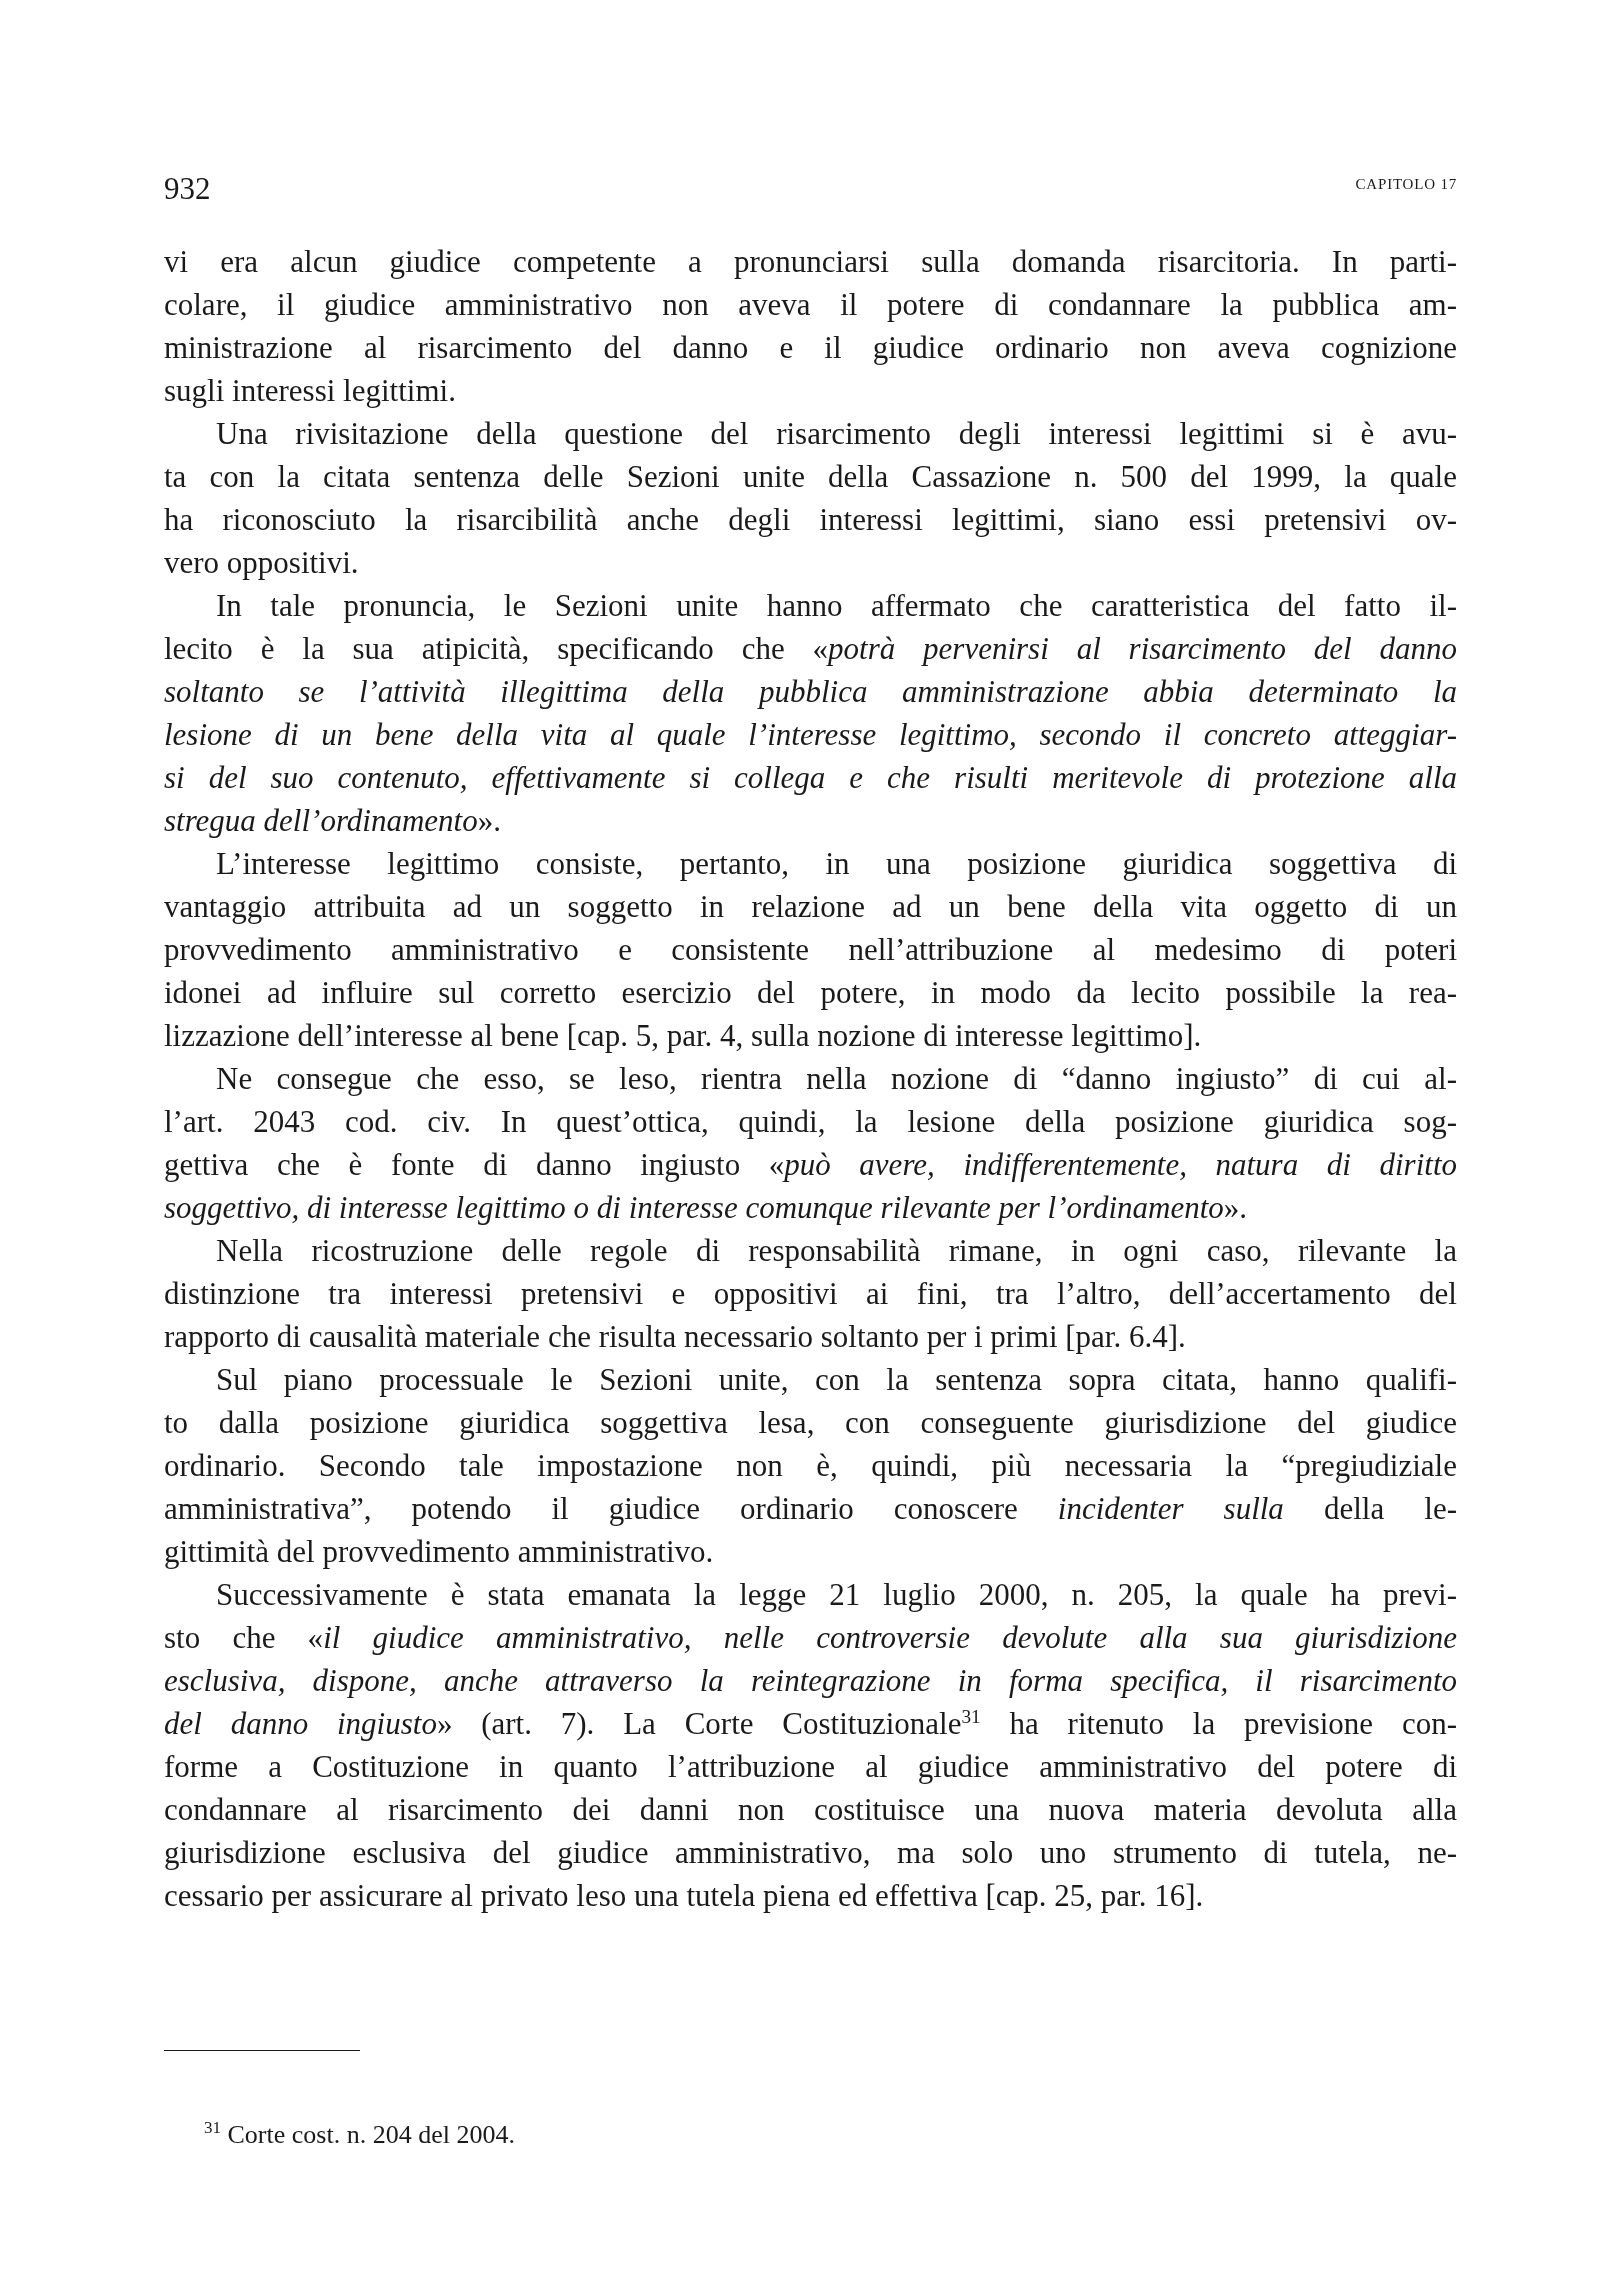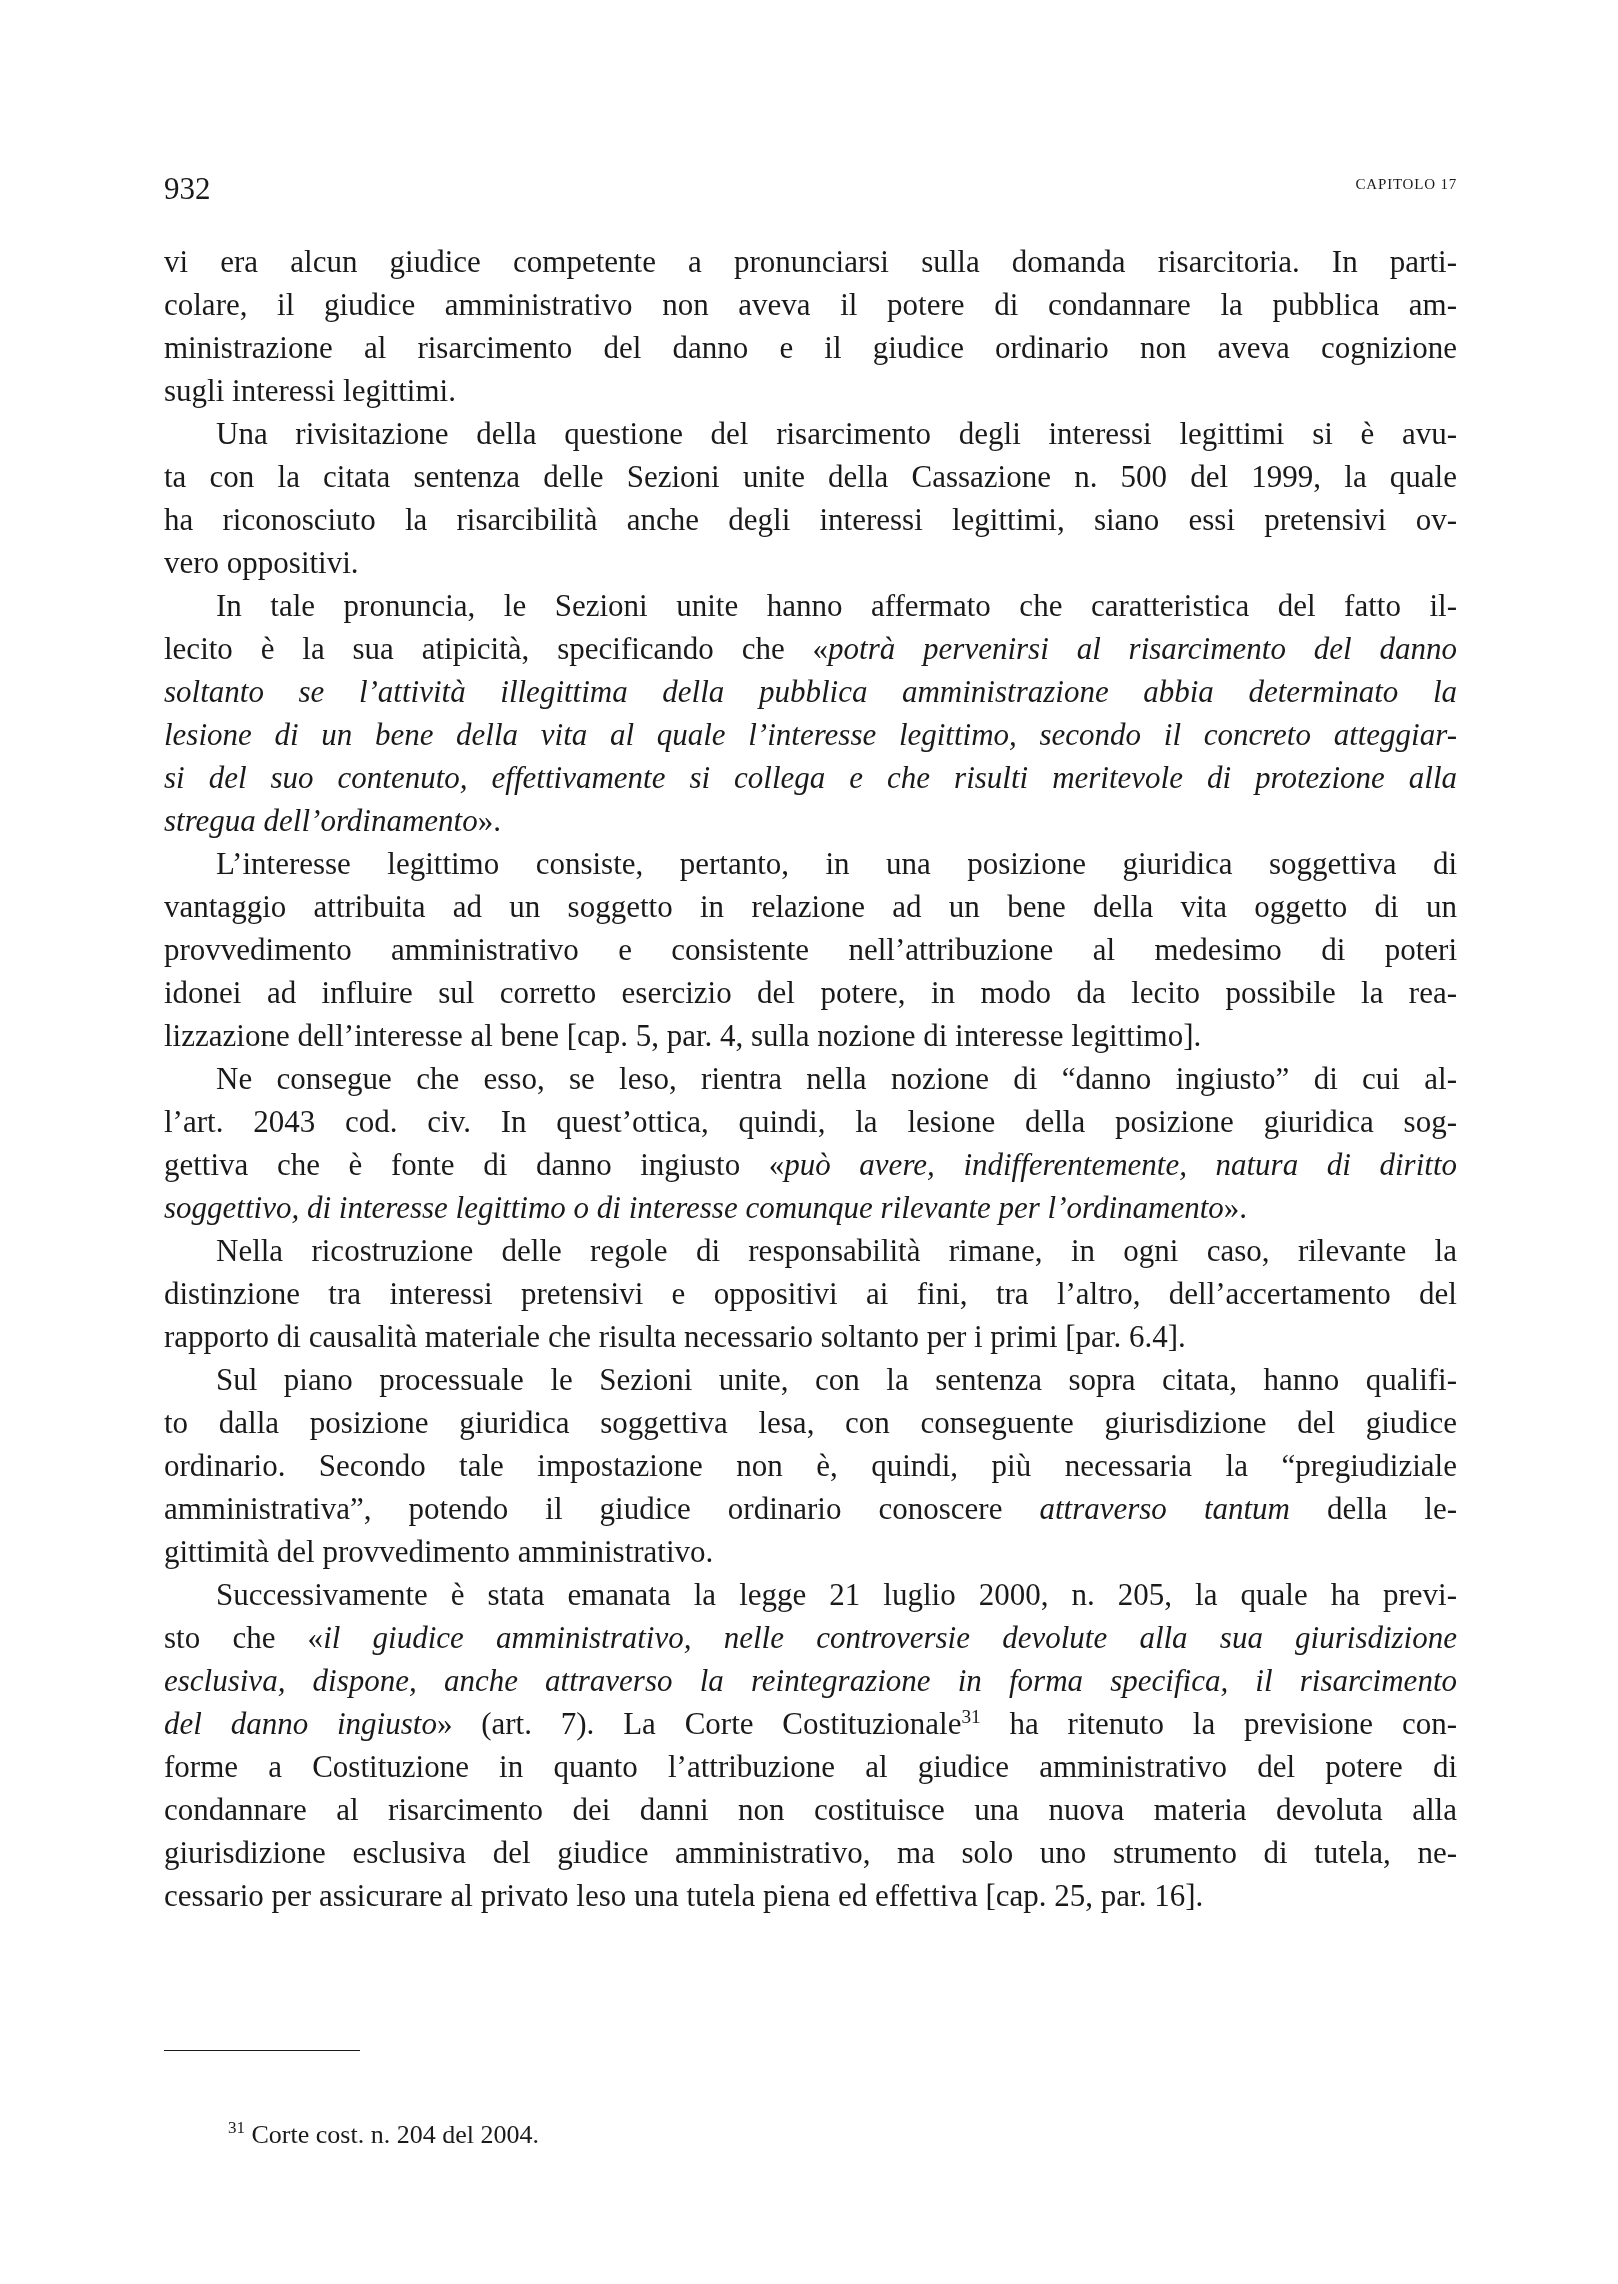--- a/index.html
+++ b/index.html
@@ -12,21 +12,21 @@
   .body-text { position: absolute; top: 232px; left: 164px; width: 1293px; font-size: 31px;
                line-height: 43px; margin-top: 8px; }
   .line { display: block; white-space: nowrap; height: 43px; text-align: justify;
           text-align-last: justify; }
   .line.last { text-align-last: left; }
   .line.indent { padding-left: 52px; }
   .line i, .it { font-style: italic; }
   sup.fnref { font-size: 19.3px; vertical-align: 11.3px; line-height: 0; }
   .footnote-rule { position: absolute; top: 2050px; left: 164px; width: 196px; height: 0;
                    border-top: 1.6px solid #1a1a1a; }
-  .footnote { position: absolute; top: 2120px; left: 228px; font-size: 26px; }
+  .footnote { position: absolute; top: 2120px; left: 204px; font-size: 26px; }
   .footnote sup { font-size: 17px; vertical-align: 9.7px; line-height: 0; }
 </style>
 </head>
 <body>
 
 <div class="page-header">
   <span class="page-number">932</span>
   <span class="running-head">CAPITOLO 17</span>
 </div>
 
@@ -66,21 +66,21 @@
     </div>
     <div>
       <span class="line indent"><span>Nella ricostruzione delle regole di responsabilità rimane, in ogni caso, rilevante la</span></span>
       <span class="line"><span>distinzione tra interessi pretensivi e oppositivi ai fini, tra l’altro, dell’accertamento del</span></span>
       <span class="line last"><span>rapporto di causalità materiale che risulta necessario soltanto per i primi [par. 6.4].</span></span>
     </div>
     <div>
       <span class="line indent"><span>Sul piano processuale le Sezioni unite, con la sentenza sopra citata, hanno qualifi-</span></span>
       <span class="line"><span>to dalla posizione giuridica soggettiva lesa, con conseguente giurisdizione del giudice</span></span>
       <span class="line"><span>ordinario. Secondo tale impostazione non è, quindi, più necessaria la “pregiudiziale</span></span>
-      <span class="line"><span>amministrativa”, potendo il giudice ordinario conoscere </span><i>attraverso tantum</i><span> della le-</span></span>
+      <span class="line"><span>amministrativa”, potendo il giudice ordinario conoscere </span><i>incidenter sulla</i><span> della le-</span></span>
       <span class="line last"><span>gittimità del provvedimento amministrativo.</span></span>
     </div>
     <div>
       <span class="line indent"><span>Successivamente è stata emanata la legge 21 luglio 2000, n. 205, la quale ha previ-</span></span>
       <span class="line"><span>sto che «</span><i>il giudice amministrativo, nelle controversie devolute alla sua giurisdizione</i></span>
       <span class="line"><i>esclusiva, dispone, anche attraverso la reintegrazione in forma specifica, il risarcimento</i></span>
       <span class="line"><i>del danno ingiusto</i><span>» (art. 7). La Corte Costituzionale</span><sup class="fnref">31</sup><span> ha ritenuto la previsione con-</span></span>
       <span class="line"><span>forme a Costituzione in quanto l’attribuzione al giudice amministrativo del potere di</span></span>
       <span class="line"><span>condannare al risarcimento dei danni non costituisce una nuova materia devoluta alla</span></span>
       <span class="line"><span>giurisdizione esclusiva del giudice amministrativo, ma solo uno strumento di tutela, ne-</span></span>

